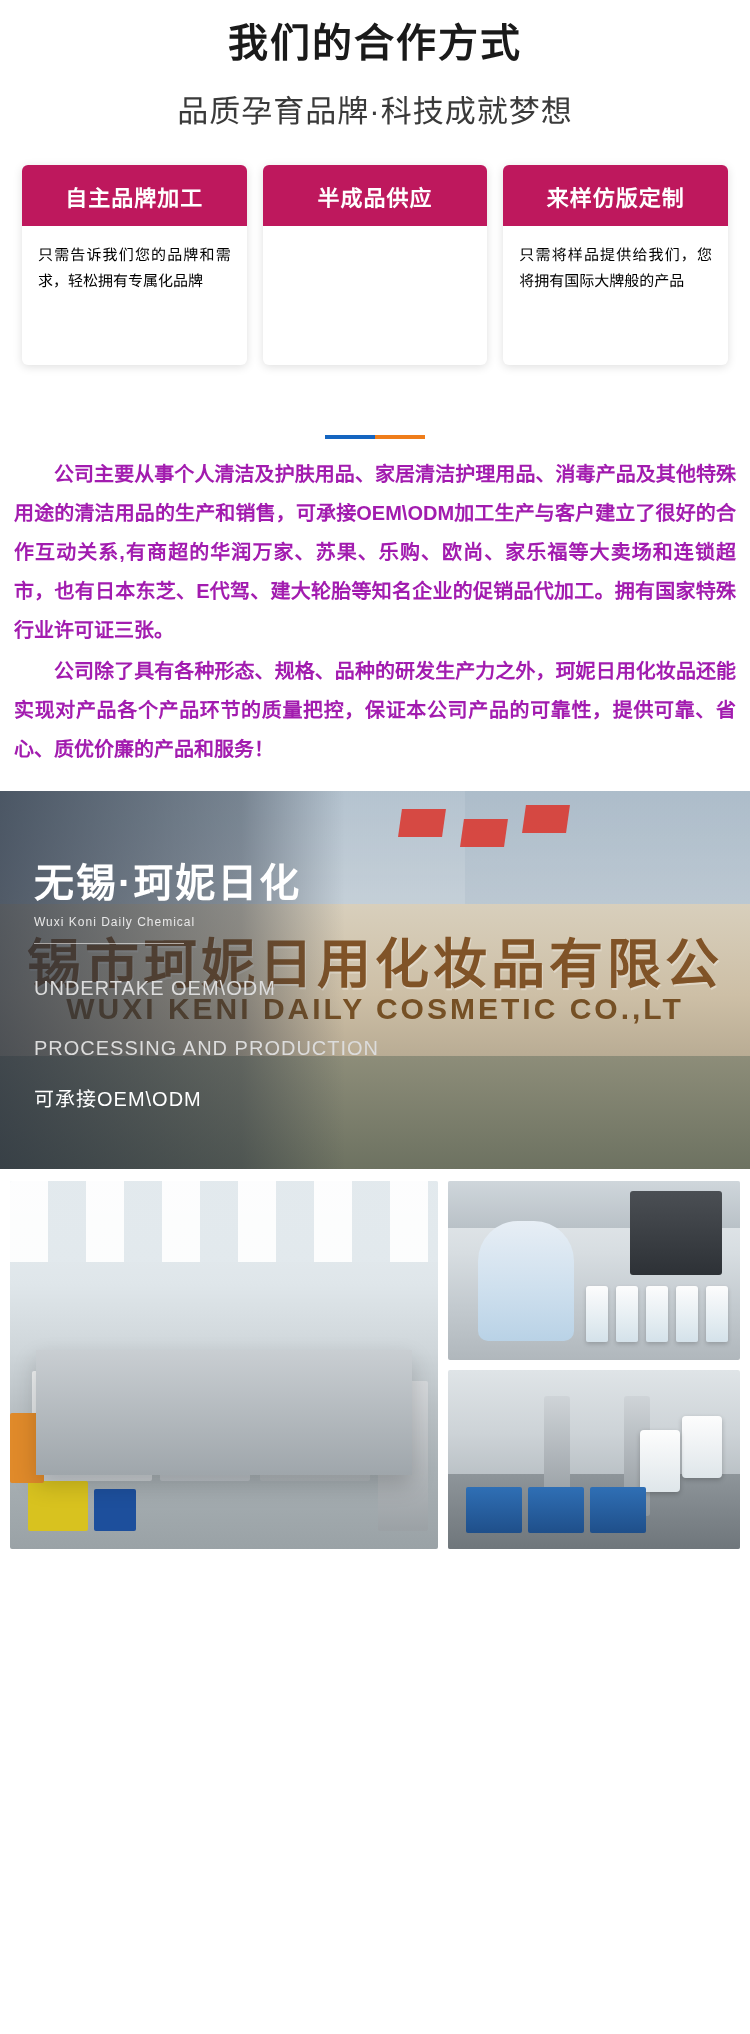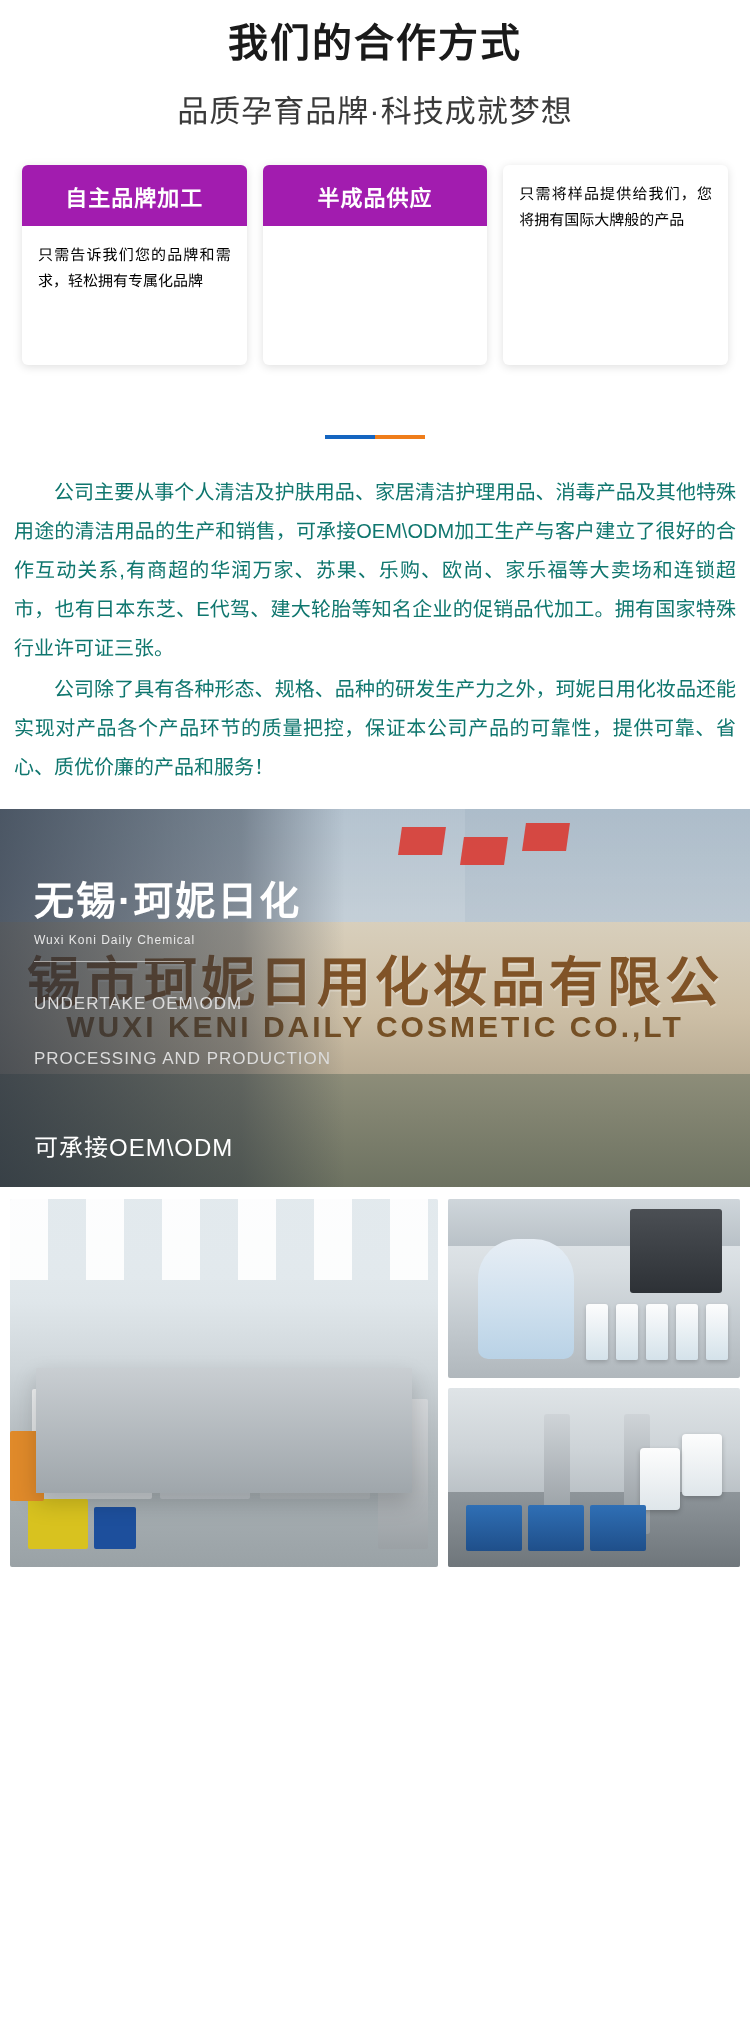--- a/index.html
+++ b/index.html
@@ -37,21 +37,21 @@
   }
   .card {
     width: 225px;
     background: #ffffff;
     border-radius: 6px;
     box-shadow: 0 2px 10px rgba(0,0,0,0.13);
     overflow: hidden;
     height: 200px;
   }
   .card-head {
-    background: #a21caf;
+    background: #be185d;
     color: #ffffff;
     font-size: 22px;
     font-weight: bold;
     text-align: center;
     padding: 15px 0 14px 0;
     letter-spacing: 1px;
   }
   .card-body {
     font-size: 15px;
     line-height: 1.75;
@@ -72,26 +72,27 @@
   .divider {
     display: flex;
     justify-content: center;
     margin-top: 26px;
   }
   .divider span { display: block; height: 4px; width: 50px; }
   .divider .d-blue { background: #1565c0; }
   .divider .d-orange { background: #ef7d1a; }
 
   .intro-body {
-    margin-top: 34px;
+    margin-top: 16px;
     padding: 0 14px;
     font-size: 20px;
     line-height: 1.95;
-    color: #0f766e;
+    color: #a21caf;
     text-align: justify;
+    font-weight: bold;
   }
   .intro-body p { text-indent: 2em; }
   .intro-body p + p { margin-top: 2px; }
 
   
   .banner {
     margin-top: 22px;
     position: relative;
     width: 750px;
     height: 378px;
@@ -151,24 +152,24 @@
   .flag { position:absolute; width:44px; height:28px; background:#d93b33; transform: skewX(-8deg); opacity:.9;}
   .flag.f1{ left:0; top:8px;}
   .flag.f2{ left:62px; top:18px;}
   .flag.f3{ left:124px; top:4px;}
   .banner-tx {
     position:absolute; left:34px; top:60px; color:#ffffff; z-index:3;
   }
   .banner-tx .b-cn { font-size:40px; font-weight:bold; letter-spacing:2px; }
   .banner-tx .b-en { font-size:12px; letter-spacing:1px; margin-top:6px; color:#e8e8e8;}
   .banner-tx .b-rule { width:150px; height:1px; background:rgba(255,255,255,.55); margin:14px 0 12px;}
-  .banner-tx .b-en2 { font-size:17px; letter-spacing:1px; line-height:1.6; color:#dcdcdc;margin-top:28px;}
+  .banner-tx .b-en2 { font-size:20px; letter-spacing:1px; line-height:1.6; color:#dcdcdc;margin-top:28px;}
   .banner-bottom-tx {
-    position:absolute; left:34px; bottom:24px; color:#ffffff;
-    font-size:24px; letter-spacing:1px; z-index:3;
+    position:absolute; left:34px; bottom:57px; color:#ffffff;
+    font-size:20px; letter-spacing:1px; z-index:3;
   }
 
   
   .grid {
     margin-top: 12px;
     display: flex;
     gap: 10px;
     padding: 0 10px;
   }
   .grid-left { width: 428px; }
@@ -234,20 +235,21 @@
     <div class="card">
       <div class="card-head">自主品牌加工</div>
       <div class="card-body">只需告诉我们您的品牌和需求，轻松拥有专属化品牌</div>
     </div>
 
     <div class="card">
       <div class="card-head">半成品供应</div>
     </div>
 
     <div class="card">
+      <div class="card-head">来样仿版定制</div>
       <div class="card-body">只需将样品提供给我们，您将拥有国际大牌般的产品</div>
     </div>
 
   </div>
 </div>
 
 <div class="intro-section">
 
   <div class="divider">
     <span class="d-blue"></span>

